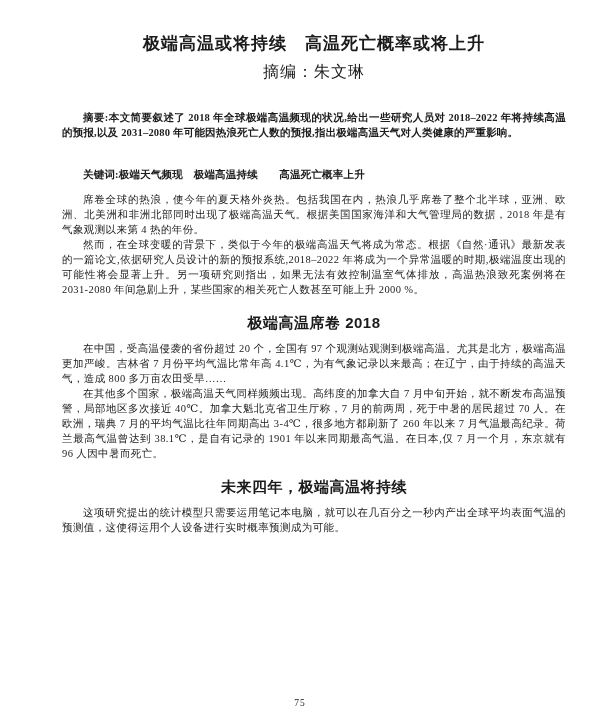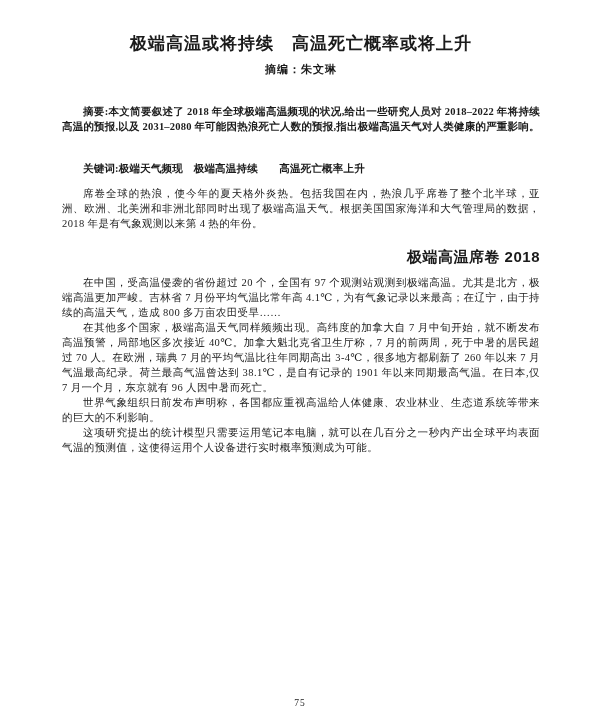--- a/index.html
+++ b/index.html
@@ -1,55 +1,56 @@
 <!DOCTYPE html>
 <html lang="zh"><head>
 <meta charset="utf-8">
 <style>
   html,body{margin:0;padding:0;background:#ffffff;}
   body{width:600px;height:715px;overflow:hidden;
        font-family:"Liberation Serif","DejaVu Serif",serif;color:#1b1b1b;}
   .page{box-sizing:border-box;width:600px;height:715px;position:relative;
-        padding:33px 60px 0 62px;background:#ffffff;border-radius:21px;}
+        padding:33px 34px 0 62px;background:#ffffff;border-radius:21px;}
   h1.doc-title{font-family:"Liberation Sans","DejaVu Sans",sans-serif;
         font-size:17px;line-height:22px;font-weight:700;text-align:center;
         margin:0 0 7px 0;letter-spacing:1px;white-space:nowrap;}
   .byline{font-family:"Liberation Sans","DejaVu Sans",sans-serif;
-        font-size:11px;font-weight:700;text-align:center;margin:0 0 17px 0;
+        font-size:16px;font-weight:400;text-align:center;margin:0 0 17px 0;
         letter-spacing:1px;}
   p{font-size:10.5px;line-height:15px;margin:0;text-align:justify;
     text-indent:2em;letter-spacing:0.4px;}
   .meta-block{font-weight:700;}
   .meta-block p{letter-spacing:0.2px;margin-top:27px;}
   .after-meta{height:10px;}
   h2.sec-heading{font-family:"Liberation Sans","DejaVu Sans",sans-serif;
-        font-size:15px;line-height:19px;font-weight:700;text-align:right;
+        font-size:15px;line-height:19px;font-weight:700;text-align:center;
         margin:16px 0 9px 0;letter-spacing:0.5px;}
   .pageno{position:absolute;left:0;bottom:7px;width:100%;text-align:center;
         font-size:9.5px;letter-spacing:1px;color:#222;}
 </style>
 </head>
 <body>
 
 <div class="page">
 
   <h1 class="doc-title">极端高温或将持续　高温死亡概率或将上升</h1>
   <div class="byline">摘编：朱文琳</div>
 
   <div class="meta-block">
     <p><span>摘要:</span><span>本文简要叙述了 2018 年全球极端高温频现的状况,给出一些研究人员对 2018–2022 年将持续高温的预报,以及 2031–2080 年可能因热浪死亡人数的预报,指出极端高温天气对人类健康的严重影响。</span></p>
     <p><span>关键词:</span><span>极端天气频现　极端高温持续　　高温死亡概率上升</span></p>
   </div>
 
   <div class="after-meta"></div>
 
   <p>席卷全球的热浪，使今年的夏天格外炎热。包括我国在内，热浪几乎席卷了整个北半球，亚洲、欧洲、北美洲和非洲北部同时出现了极端高温天气。根据美国国家海洋和大气管理局的数据，2018 年是有气象观测以来第 4 热的年份。</p>
+  <p>然而，在全球变暖的背景下，类似于今年的极端高温天气将成为常态。根据《自然·通讯》最新发表的一篇论文,依据研究人员设计的新的预报系统,2018–2022 年将成为一个异常温暖的时期,极端温度出现的可能性将会显著上升。另一项研究则指出，如果无法有效控制温室气体排放，高温热浪致死案例将在 2031-2080 年间急剧上升，某些国家的相关死亡人数甚至可能上升 2000 %。</p>
 
   <h2 class="sec-heading">极端高温席卷 2018</h2>
   <p>在中国，受高温侵袭的省份超过 20 个，全国有 97 个观测站观测到极端高温。尤其是北方，极端高温更加严峻。吉林省 7 月份平均气温比常年高 4.1℃，为有气象记录以来最高；在辽宁，由于持续的高温天气，造成 800 多万亩农田受旱……</p>
   <p>在其他多个国家，极端高温天气同样频频出现。高纬度的加拿大自 7 月中旬开始，就不断发布高温预警，局部地区多次接近 40℃。加拿大魁北克省卫生厅称，7 月的前两周，死于中暑的居民超过 70 人。在欧洲，瑞典 7 月的平均气温比往年同期高出 3-4℃，很多地方都刷新了 260 年以来 7 月气温最高纪录。荷兰最高气温曾达到 38.1℃，是自有记录的 1901 年以来同期最高气温。在日本,仅 7 月一个月，东京就有 96 人因中暑而死亡。</p>
-  <p>世界气象组织日前发布声明称，各国都应重视高温给人体健康、农业林业、生态道系统等带来的巨大的不利影响。</p>
 
+  <h2 class="sec-heading">未来四年，极端高温将持续</h2>
   <p>这项研究提出的统计模型只需要运用笔记本电脑，就可以在几百分之一秒内产出全球平均表面气温的预测值，这使得运用个人设备进行实时概率预测成为可能。</p>
 
   <div class="pageno">75</div>
 
 </div>
 
 </body></html>

